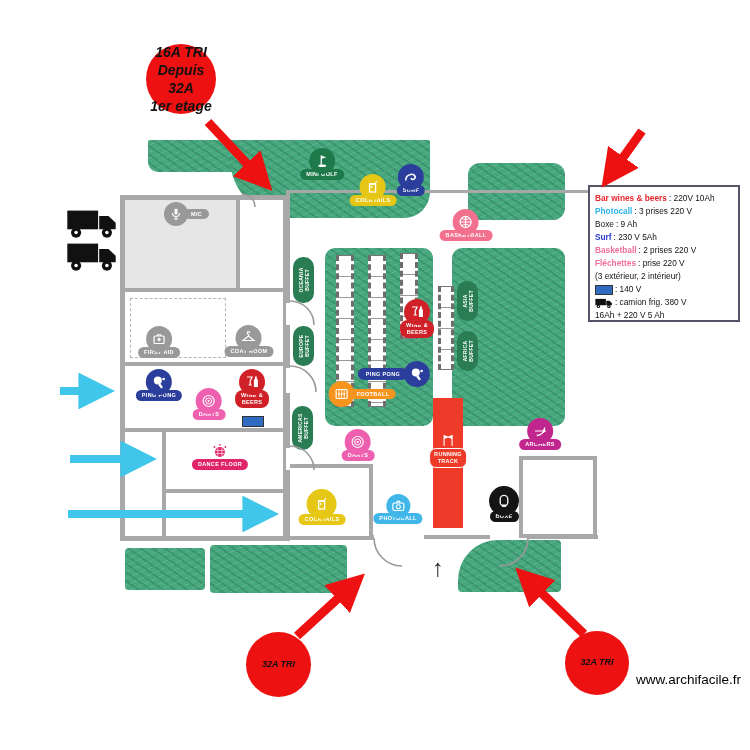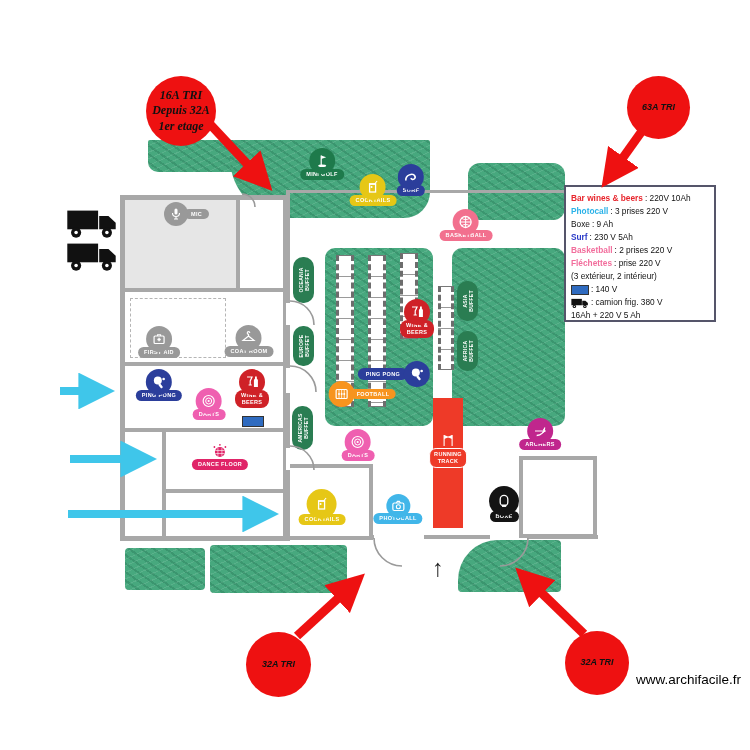--- a/index.html
+++ b/index.html
@@ -38,21 +38,21 @@
   .trackbadge{position:absolute;left:50%;top:34px;transform:translateX(-50%);display:flex;flex-direction:column;align-items:center;}
   .trackbadge svg{width:18px;height:16px;}
   .trackbadge .tp{background:#ee3a28;border:1px solid #fff;border-radius:7px;padding:2px 4px;font-weight:bold;
                   font-size:5.5px;line-height:1.25;color:#fff;text-align:center;white-space:pre-line;letter-spacing:.3px;}
   
   .balloon{position:absolute;background:#ee1111;border-radius:50%;display:flex;align-items:center;justify-content:center;
            color:#111;font-weight:bold;font-style:italic;text-align:center;z-index:11;white-space:pre-line;line-height:1.3;}
   .tellipse{position:absolute;left:6px;top:379px;width:68px;height:146px;background:#3fc6ea;border:1.5px solid #222;
             border-radius:50%;display:flex;align-items:center;justify-content:center;color:#111;font-weight:bold;
             font-style:italic;font-size:12px;white-space:pre-line;line-height:1.35;z-index:11;}
-  .legend{position:absolute;left:564px;top:185px;width:152px;height:137px;background:#fff;border:2px solid #55556a;
+  .legend{position:absolute;left:588px;top:185px;width:152px;height:137px;background:#fff;border:2px solid #55556a;
           box-sizing:border-box;z-index:9;padding:5px 21px 4px 5px;font-size:8.3px;line-height:13px;color:#111;}
   .legend .row{white-space:nowrap;display:flex;align-items:center;gap:2px;}
   .legend .lab{font-weight:bold;}
   .outlet{display:inline-block;width:16px;height:8px;background:#2f6bc0;border:1px solid #333;}
   .outlet-map{position:absolute;left:242px;top:416px;width:20px;height:9px;background:#2f6bc0;border:1px solid #333;z-index:6;}
   .credit{position:absolute;left:636px;top:672px;font-size:13.5px;color:#000;z-index:11;}
   .uparrow{position:absolute;left:432px;top:554px;font-size:24px;color:#1a1a1a;z-index:5;font-weight:normal;}
   .trucks{position:absolute;left:64px;top:204px;z-index:5;}
   svg.overlay{position:absolute;left:0;top:0;z-index:10;pointer-events:none;}
   .hiddendefs{position:absolute;width:0;height:0;overflow:hidden;}
@@ -431,23 +431,22 @@
       <line x1="584" y1="634" x2="522" y2="574" marker-end="url(#ra)"></line>
     </g>
 
     <g stroke="#3fc6ea" stroke-width="8">
       <line x1="60" y1="391" x2="106" y2="391" marker-end="url(#ca)"></line>
       <line x1="70" y1="459" x2="148" y2="459" marker-end="url(#ca)"></line>
       <line x1="68" y1="514" x2="270" y2="514" marker-end="url(#ca)"></line>
     </g>
   </svg>
 
-  <div class="balloon" style="left:146px;top:76px;width:70px;height:70px;font-size:12px;font-family:Liberation Serif, serif;">16A TRI
+  <div class="balloon" style="left:146px;top:44px;width:70px;height:70px;font-size:14px;">16A TRI
 Depuis 32A
 1er etage</div>
-  <div class="balloon" style="left:627px;top:76px;width:63px;height:63px;font-size:9px;">63A TRI</div>
   <div class="balloon" style="left:246px;top:632px;width:65px;height:65px;font-size:9px;">32A TRI</div>
   <div class="balloon" style="left:565px;top:631px;width:64px;height:64px;font-size:9px;">32A TRI</div>
 
 
   <div class="credit">www.archifacile.fr</div>
 
 </div>
 
 </body></html>

